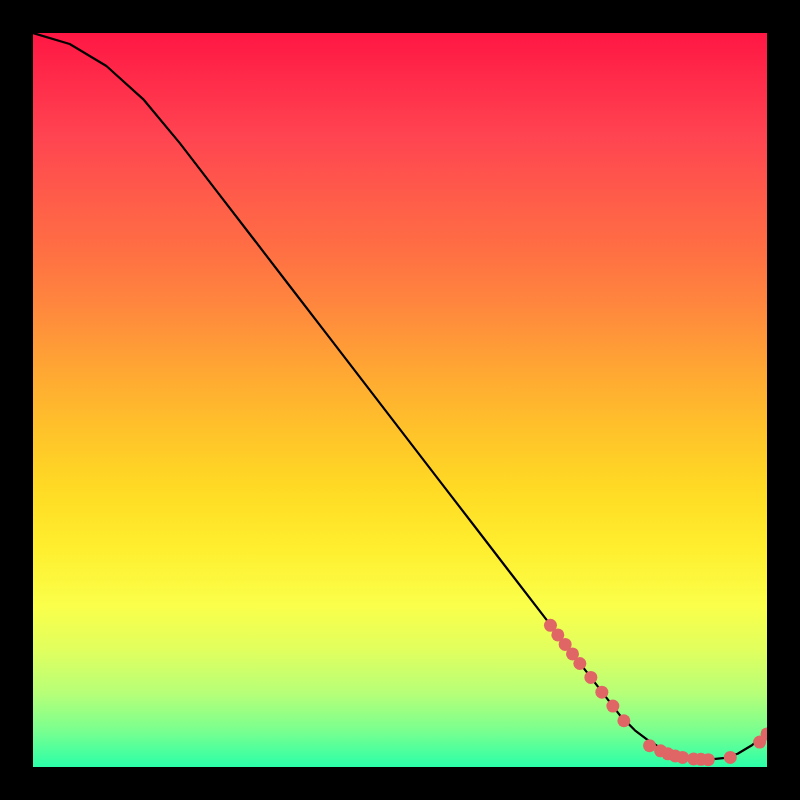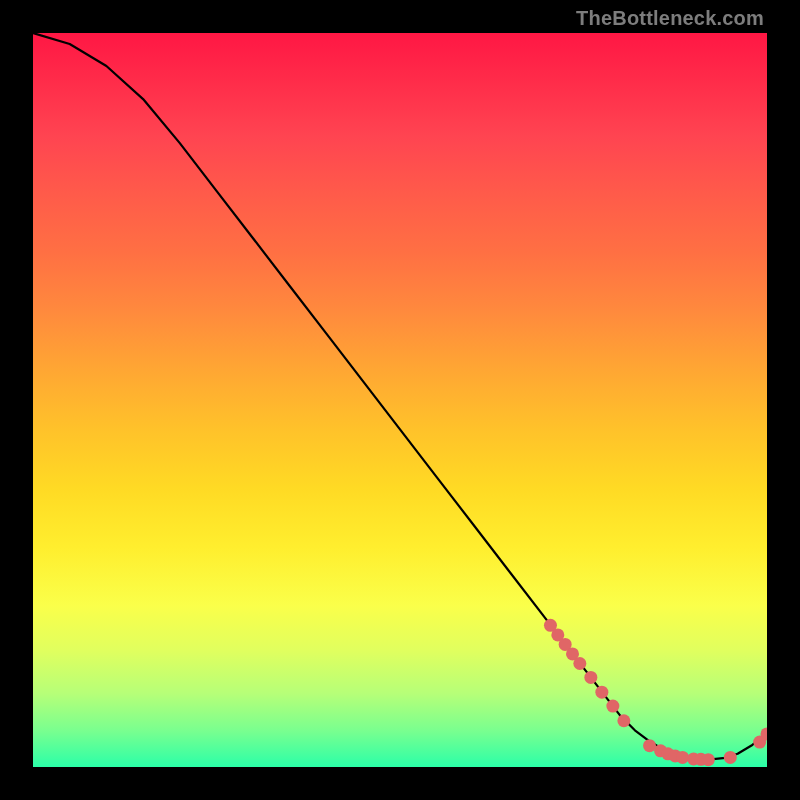--- a/index.html
+++ b/index.html
@@ -82,14 +82,13 @@
           <circle cx="660.60" cy="725.93" r="6.5" fill="#e06666"></circle>
           <circle cx="667.94" cy="726.29" r="6.5" fill="#e06666"></circle>
           <circle cx="675.28" cy="726.66" r="6.5" fill="#e06666"></circle>
           <circle cx="697.30" cy="724.46" r="6.5" fill="#e06666"></circle>
           <circle cx="726.66" cy="709.04" r="6.5" fill="#e06666"></circle>
           <circle cx="734.00" cy="700.97" r="6.5" fill="#e06666"></circle>
         </g>
     </svg>
   </div>
 
-  <div class="watermark">TheBottleneck.com</div>
 </div>
 
 </body></html>

